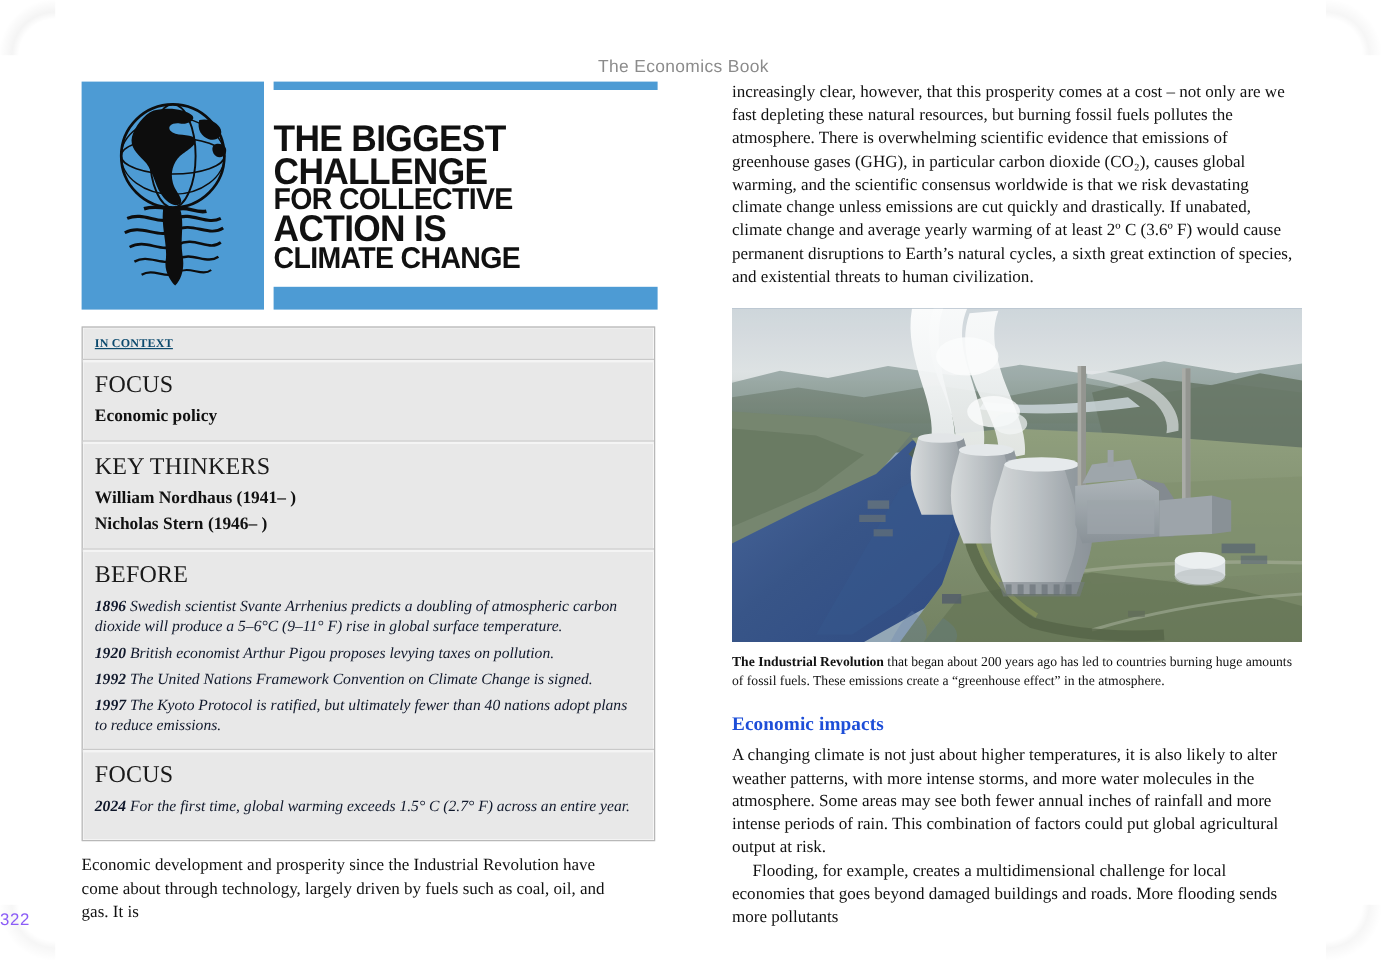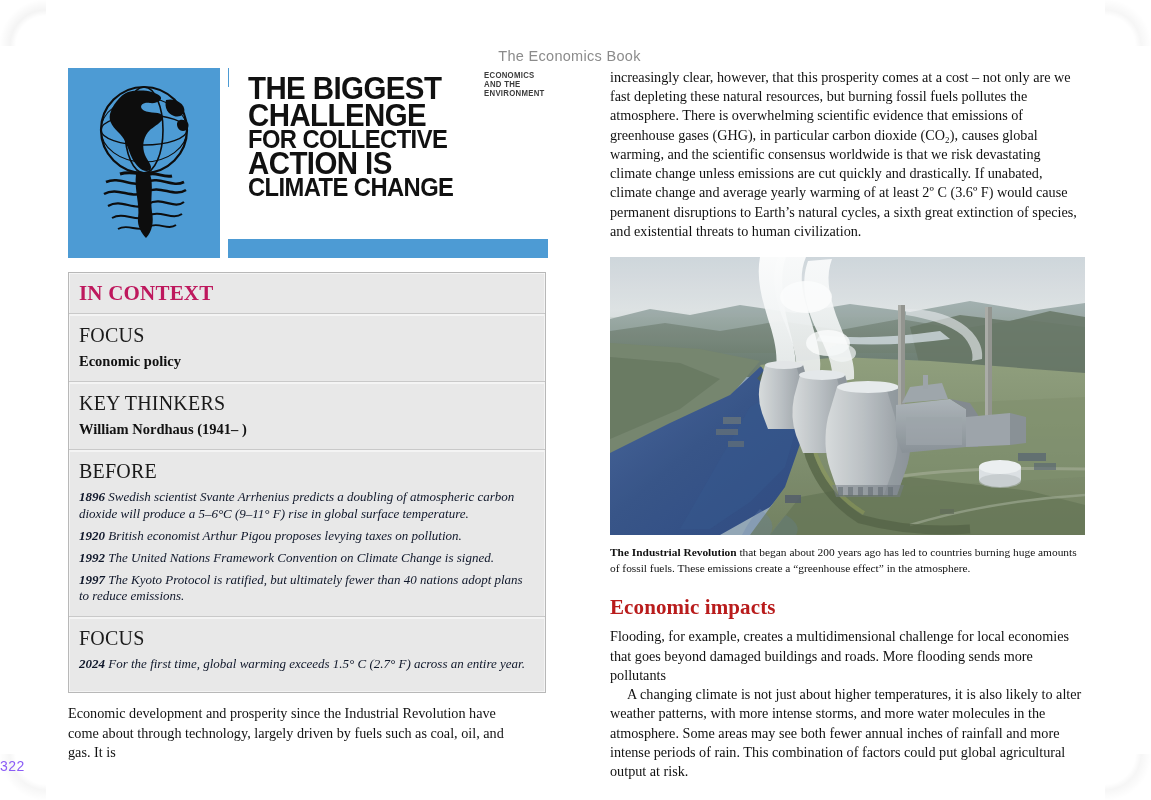--- a/index.html
+++ b/index.html
@@ -83,21 +83,21 @@
     flex: 0 0 auto;
     overflow: hidden;
   }
   .globe-svg { position: absolute; left: 50%; top: 50%; transform: translate(-50%,-50%); }
 
   .title-panel {
     margin-left: 8px;
     flex: 1 1 auto;
     position: relative;
     display: flex;
-    flex-direction: row;
+    flex-direction: column;
     justify-content: space-between;
     gap: 20px;
   }
   .rule-bar {
     height: 19px;
     background: #4d9bd4;
     width: 100%;
   }
   .rule-bar-bottom {
     height: 19px;
@@ -141,24 +141,25 @@
     width: 478px;
     border: 1px solid #b8b8b8;
     background: #e8e8e8;
     box-sizing: border-box;
     padding: 0;
     box-shadow: 0 0 0 0.5px #ffffff inset;
   }
   .ctx-inner { padding: 0 0 8px 0; }
   .ctx-head {
     font-weight: bold;
-    font-size: 21px;
-    color: #be185d;
+    font-size: 10px;
+    color: #0c4a6e;
     padding: 8px 10px 7px 10px;
     letter-spacing: 0.2px;
+    text-decoration: underline;
   }
   .ctx-sep {
     height: 2px;
     background: #f4f4f4;
     border-top: 1px solid #c9c9c9;
     margin: 0;
   }
   .ctx-section { padding: 6px 12px 6px 10px; }
   .ctx-label {
     font-size: 20px;
@@ -218,23 +219,23 @@
   .caption {
     margin-top: 9px;
     font-size: 11.4px;
     line-height: 1.42;
     color: #111;
     width: 475px;
   }
   .caption b { font-weight: bold; }
 
   .section-head {
-    font-size: 21px;
+    font-size: 16px;
     font-weight: bold;
-    color: #b91c1c;
+    color: #1d4ed8;
     margin: 19px 0 7px 0;
     letter-spacing: 0.1px;
   }
 </style>
 </head>
 <body>
 
 <div class="page">
 
   <div class="corner-shade corner-tl"></div>
@@ -294,20 +295,21 @@
 
         <div class="ctx-section">
           <div class="ctx-label">FOCUS</div>
           <div class="ctx-bold">Economic policy</div>
         </div>
         <div class="ctx-sep"></div>
 
         <div class="ctx-section">
           <div class="ctx-label">KEY THINKERS</div>
           <div class="ctx-bold">William Nordhaus (1941– )</div>
+          <div class="ctx-bold">Nicholas Stern (1946– )</div>
         </div>
         <div class="ctx-sep"></div>
 
         <div class="ctx-section">
           <div class="ctx-label">BEFORE</div>
           <div class="ctx-entry">
             <b>1896</b>
             <span>Swedish scientist Svante Arrhenius predicts a doubling of atmospheric carbon dioxide will produce a 5–6°C (9–11° F) rise in global surface temperature.</span>
           </div>
           <div class="ctx-entry">
@@ -476,18 +478,18 @@
         <rect x="0" y="0" width="475" height="278" fill="#cfd8dd" opacity="0.08"></rect>
       </svg>
     </div>
 
     <div class="caption">
       <b>The Industrial Revolution</b><span> that began about 200 years ago has led to countries burning huge amounts of fossil fuels. These emissions create a “greenhouse effect” in the atmosphere.</span>
     </div>
 
     <div class="section-head">Economic impacts</div>
 
+    <p class="body-par">A changing climate is not just about higher temperatures, it is also likely to alter weather patterns, with more intense storms, and more water molecules in the atmosphere. Some areas may see both fewer annual inches of rainfall and more intense periods of rain. This combination of factors could put global agricultural output at risk.</p>
     <p class="body-par">Flooding, for example, creates a multidimensional challenge for local economies that goes beyond damaged buildings and roads. More flooding sends more pollutants</p>
-    <p class="body-par">A changing climate is not just about higher temperatures, it is also likely to alter weather patterns, with more intense storms, and more water molecules in the atmosphere. Some areas may see both fewer annual inches of rainfall and more intense periods of rain. This combination of factors could put global agricultural output at risk.</p>
   </div>
 
   <div class="folio">322</div>
 </div>
 
 </body></html>

